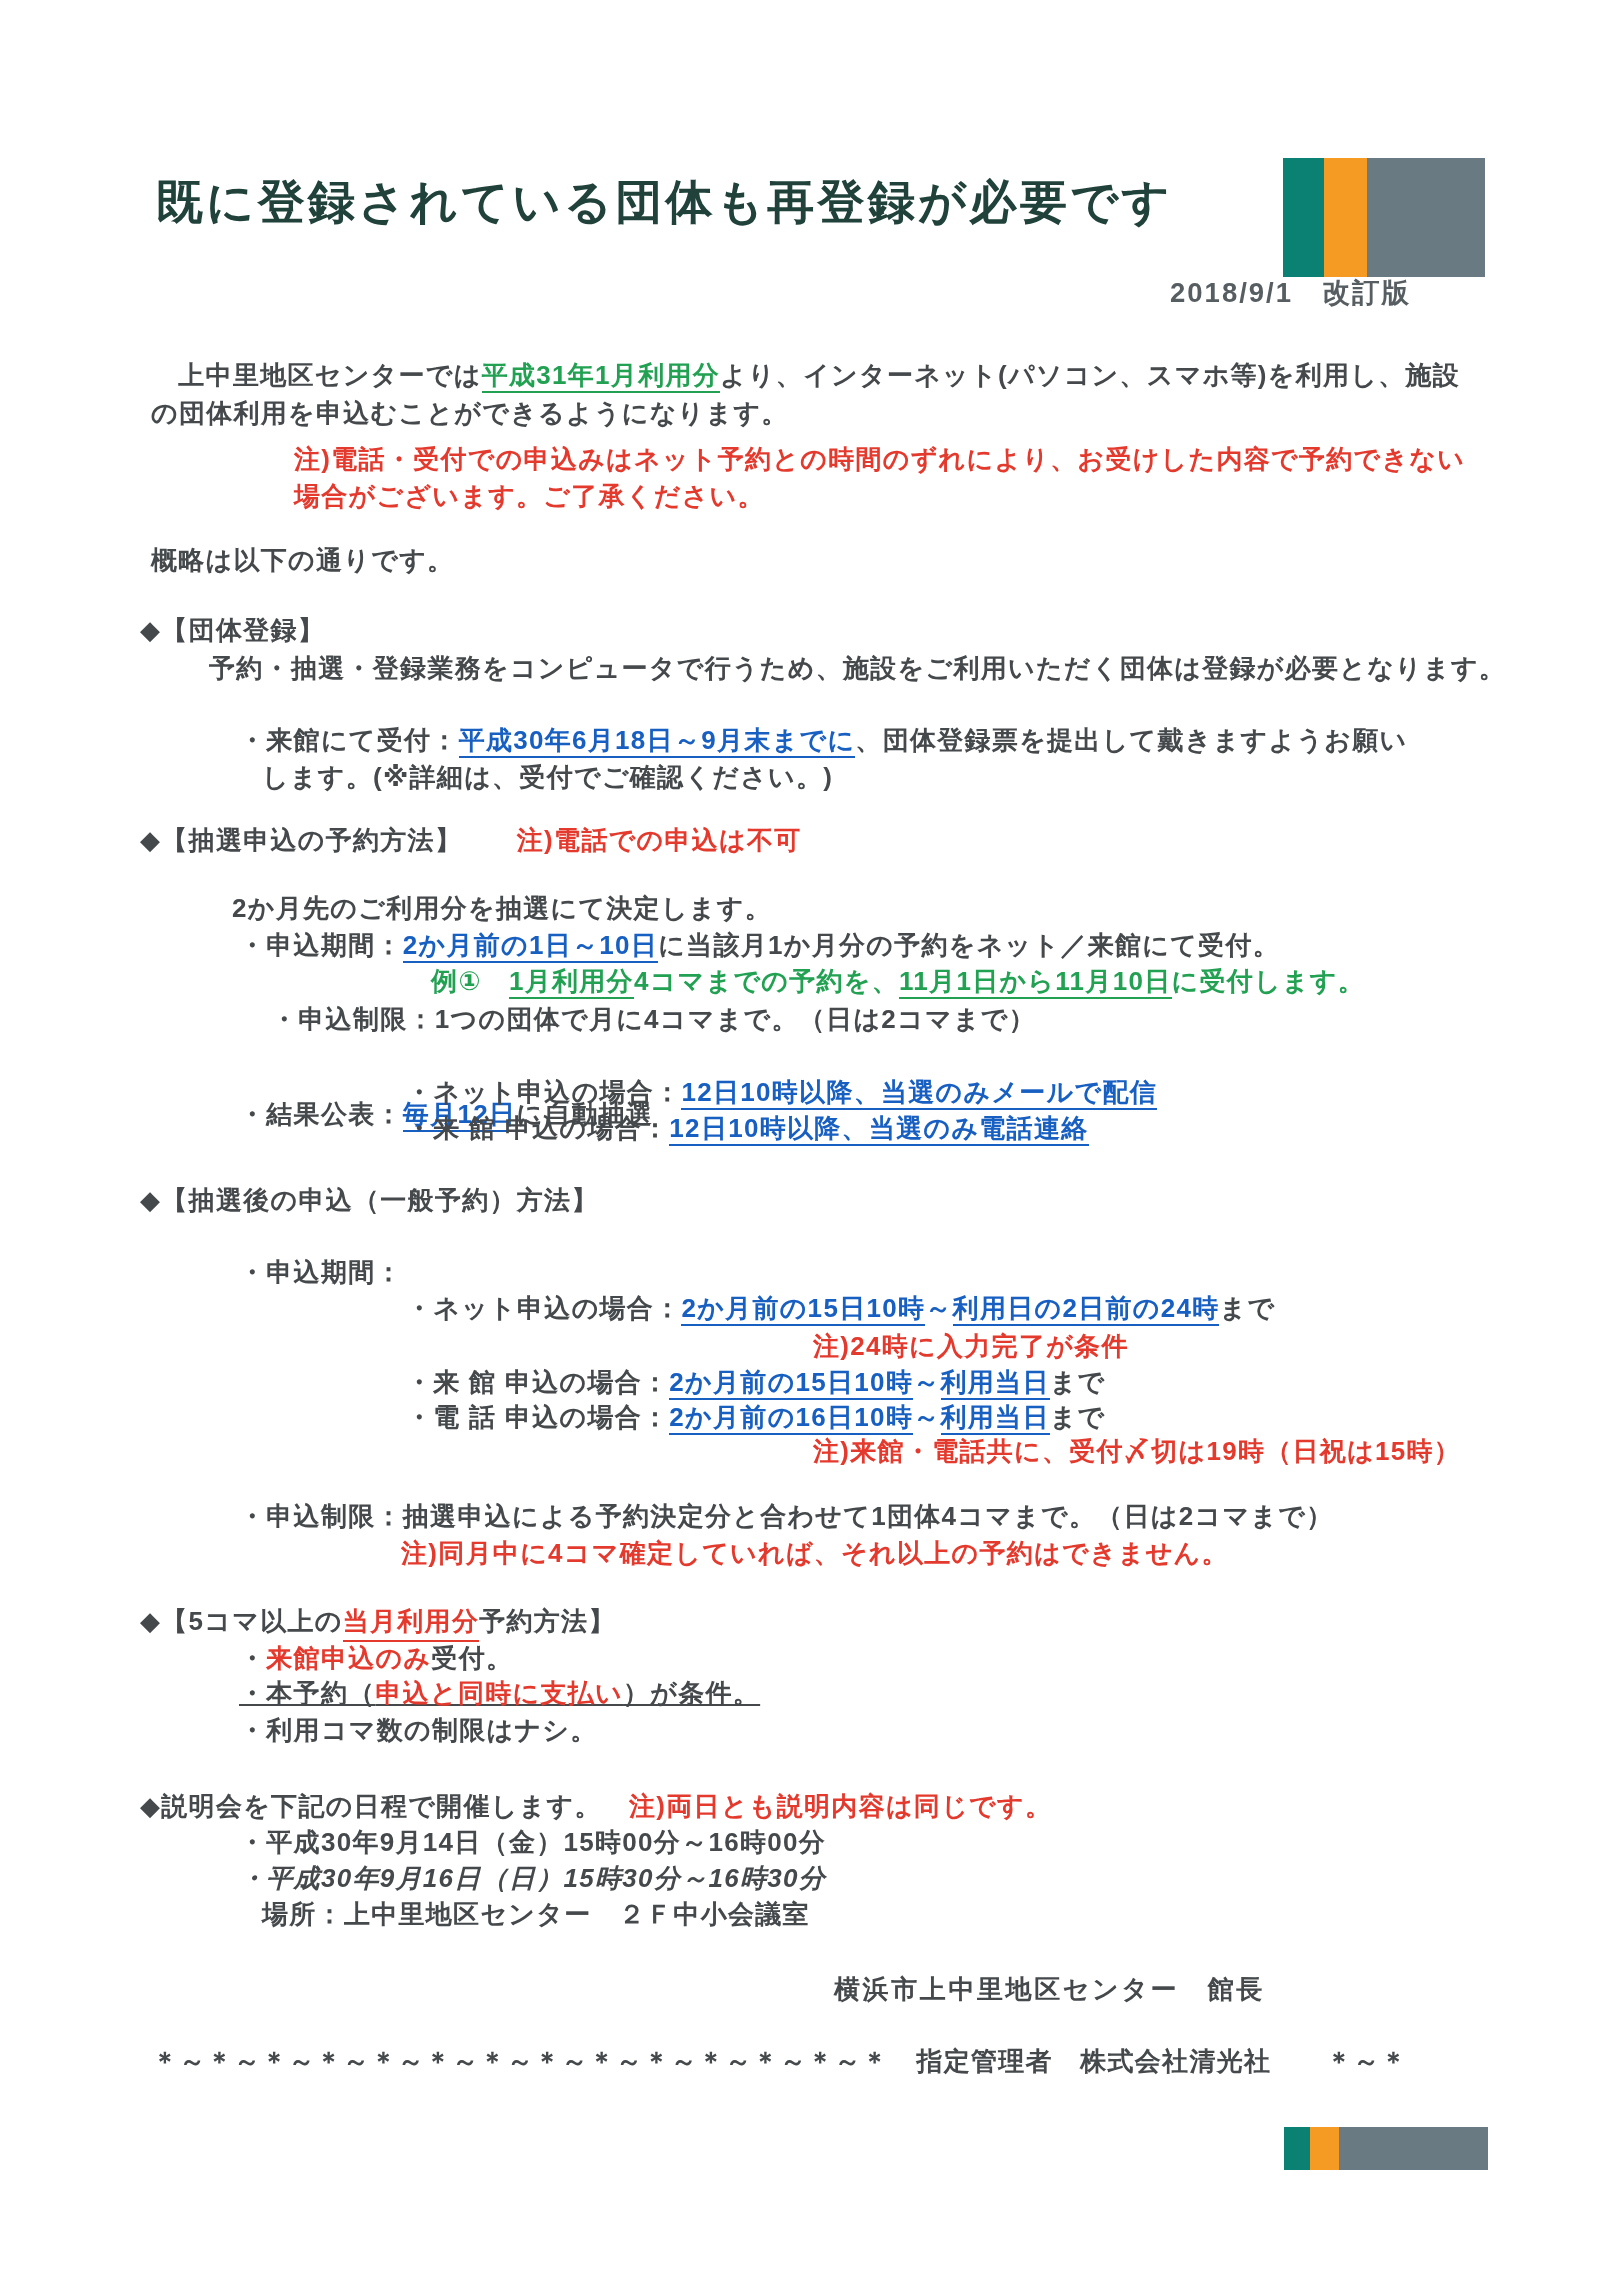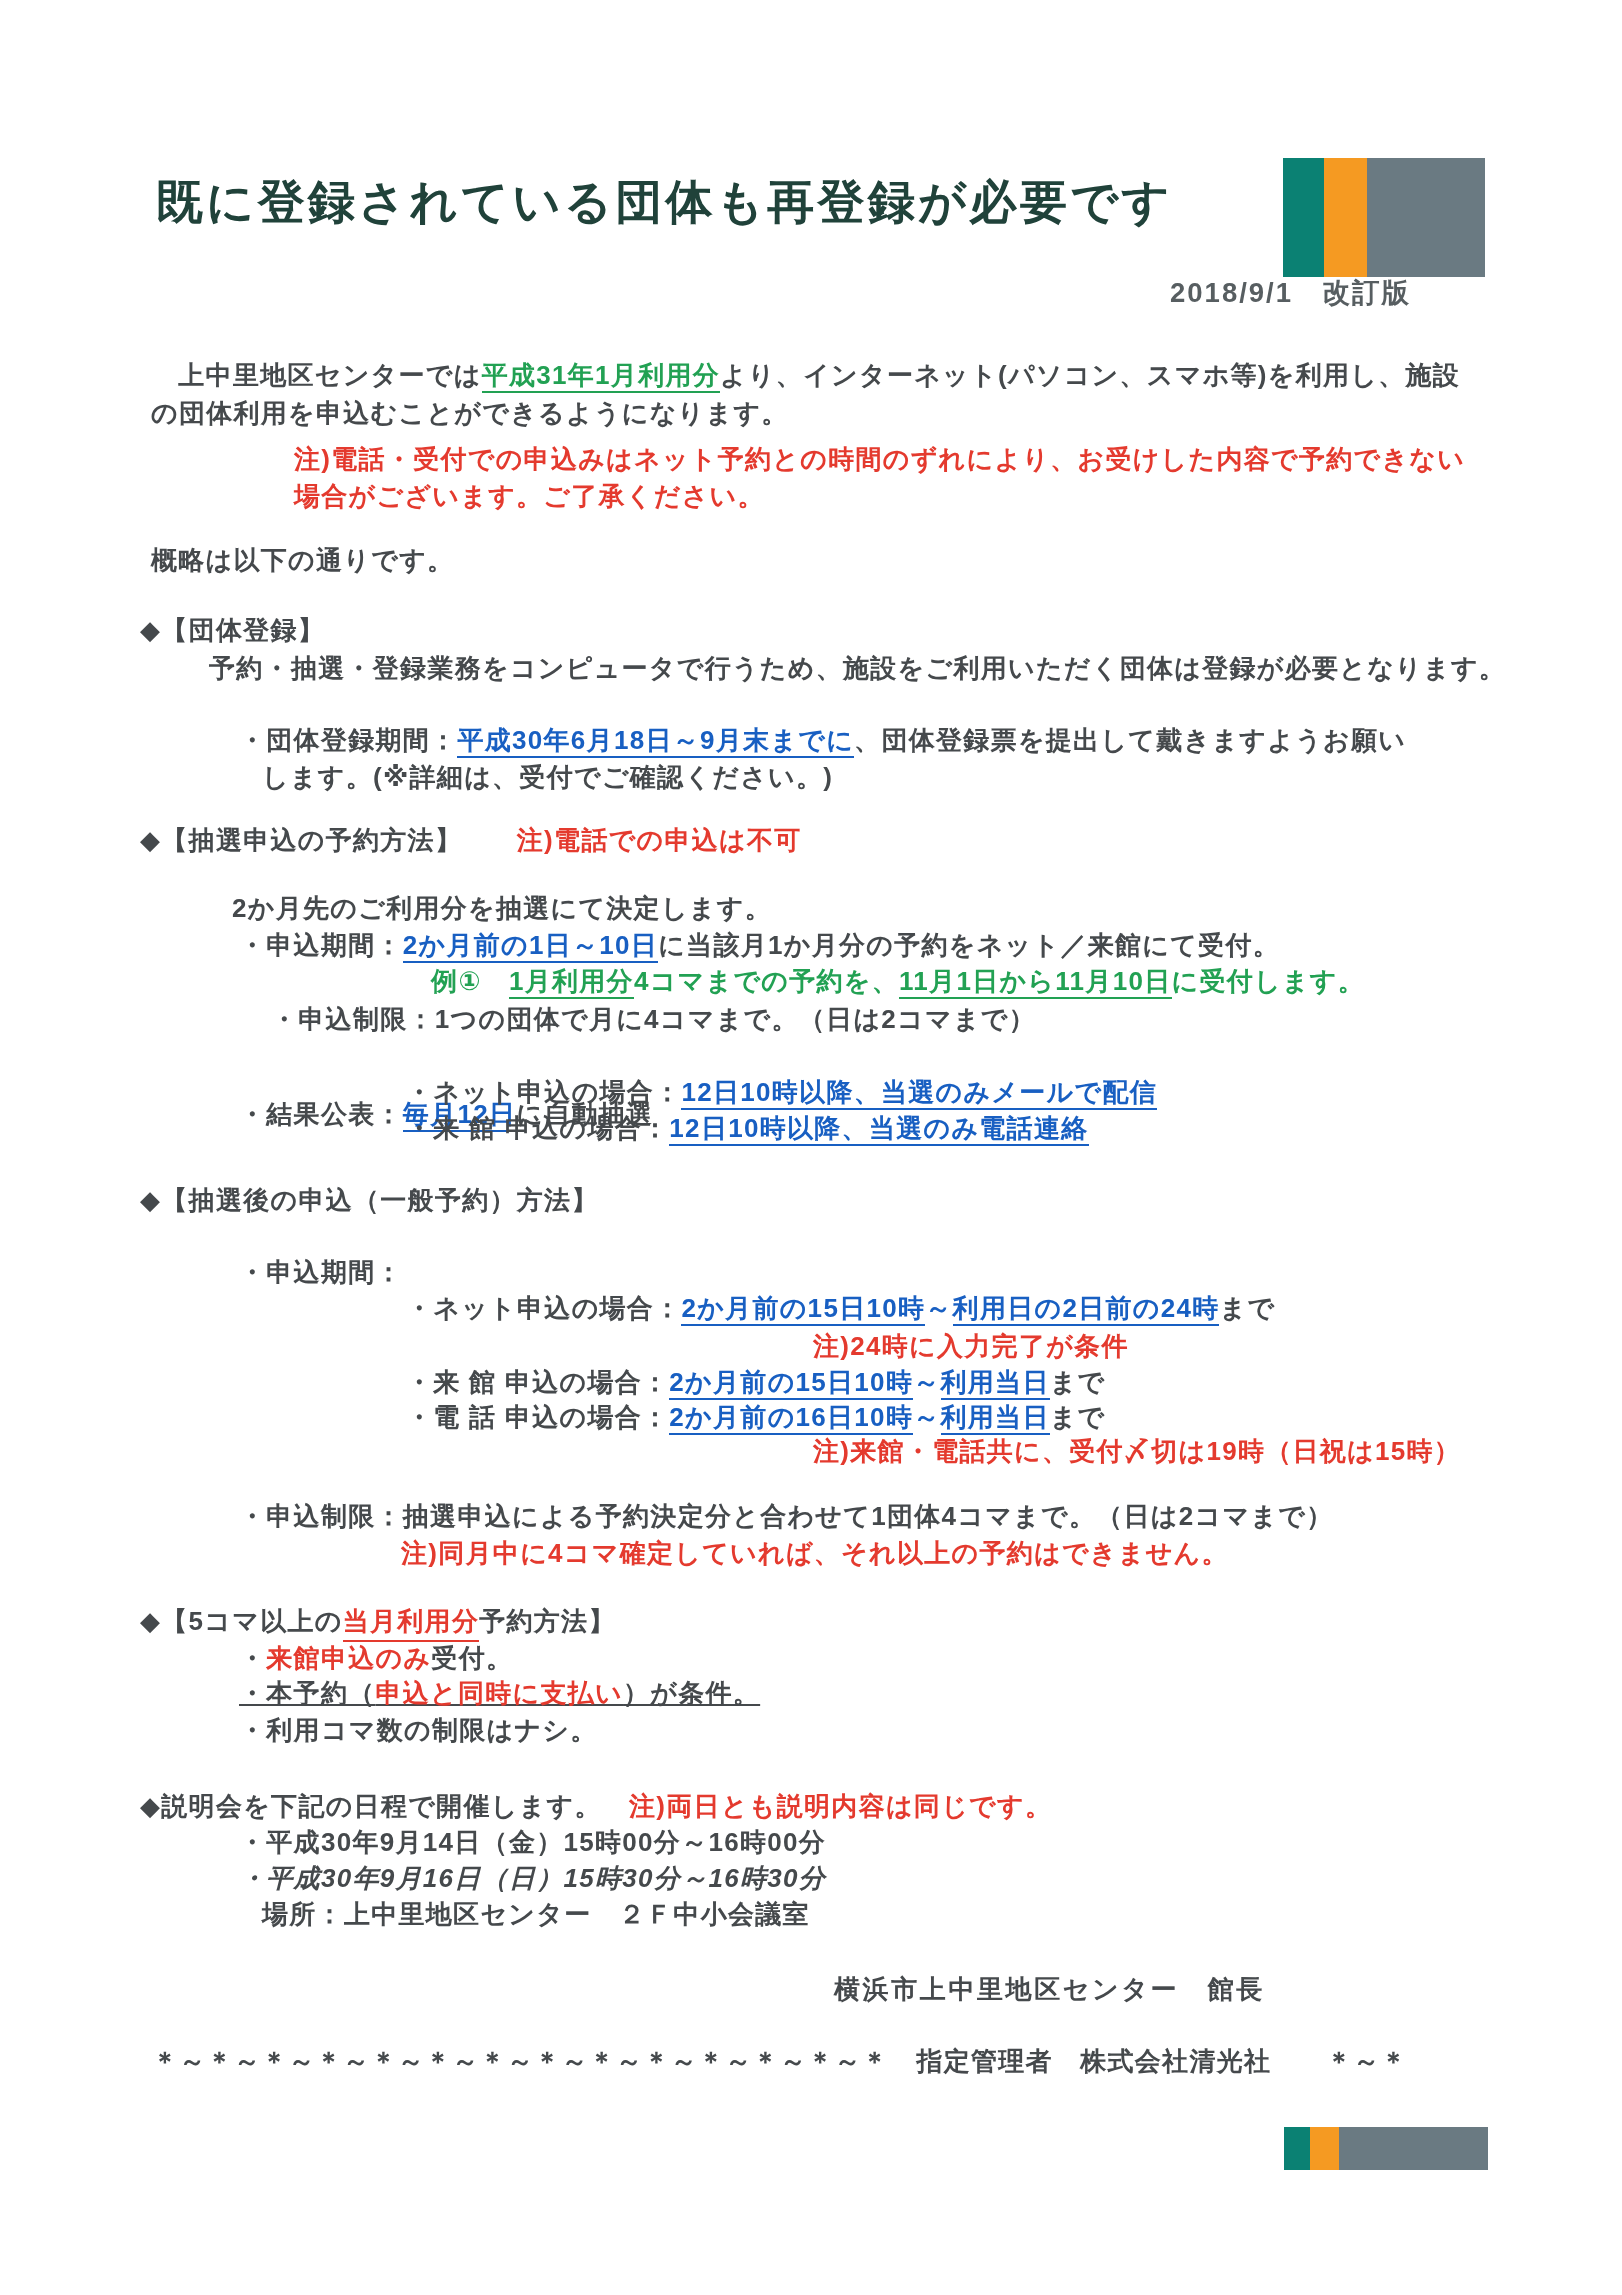--- a/index.html
+++ b/index.html
@@ -71,21 +71,21 @@
 
   <div class="ln" style="left:151px;top:361px;"><span class="seg-k">　上中里地区センターでは</span><span class="seg-gu">平成31年1月利用分</span><span class="seg-k">より、インターネット(パソコン、スマホ等)を利用し、施設</span></div>
   <div class="ln" style="left:151px;top:399px;"><span class="seg-k">の団体利用を申込むことができるようになります。</span></div>
   <div class="ln" style="left:294px;top:445px;"><span class="seg-r">注)電話・受付での申込みはネット予約との時間のずれにより、お受けした内容で予約できない</span></div>
   <div class="ln" style="left:294px;top:482px;"><span class="seg-r">場合がございます。ご了承ください。</span></div>
 
   <div class="ln" style="left:151px;top:546px;"><span class="seg-k">概略は以下の通りです。</span></div>
 
   <div class="ln" style="left:140px;top:616px;"><span class="seg-k">◆【団体登録】</span></div>
   <div class="ln" style="left:209px;top:654px;"><span class="seg-k">予約・抽選・登録業務をコンピュータで行うため、施設をご利用いただく団体は登録が必要となります。</span></div>
-  <div class="ln" style="left:239px;top:726px;"><span class="seg-k">・団体登録期間：</span><span class="seg-bu">平成30年6月18日～9月末までに</span><span class="seg-k">、団体登録票を提出して戴きますようお願い</span></div>
+  <div class="ln" style="left:239px;top:726px;"><span class="seg-k">・来館にて受付：</span><span class="seg-bu">平成30年6月18日～9月末までに</span><span class="seg-k">、団体登録票を提出して戴きますようお願い</span></div>
   <div class="ln" style="left:262px;top:763px;"><span class="seg-k">します。(※詳細は、受付でご確認ください。)</span></div>
 
   <div class="ln" style="left:140px;top:826px;"><span class="seg-k">◆【抽選申込の予約方法】</span><span class="seg-r">　　注)電話での申込は不可</span></div>
   <div class="ln" style="left:232px;top:894px;text-align:center;"><span class="seg-k">2か月先のご利用分を抽選にて決定します。</span></div>
   <div class="ln" style="left:239px;top:931px;"><span class="seg-k">・申込期間：</span><span class="seg-bu">2か月前の1日～10日</span><span class="seg-k">に当該月1か月分の予約をネット／来館にて受付。</span></div>
   <div class="ln" style="left:431px;top:967px;"><span class="seg-g">例①　</span><span class="seg-gu">1月利用分</span><span class="seg-g">4コマまでの予約を、</span><span class="seg-gu">11月1日から11月10日</span><span class="seg-g">に受付します。</span></div>
   <div class="ln" style="left:239px;top:1005px;margin-left:32px;"><span class="seg-k">・申込制限：1つの団体で月に4コマまで。（日は2コマまで）</span></div>
   <div class="ln" style="left:239px;top:1100px;"><span class="seg-k">・結果公表：</span><span class="seg-bu">毎月12日</span><span class="seg-k">に自動抽選</span></div>
   <div class="ln" style="left:406px;top:1078px;"><span class="seg-k">・ネット申込の場合：</span><span class="seg-bu">12日10時以降、当選のみメールで配信</span></div>
   <div class="ln" style="left:406px;top:1114px;"><span class="seg-k">・来 館 申込の場合：</span><span class="seg-bu">12日10時以降、当選のみ電話連絡</span></div>

